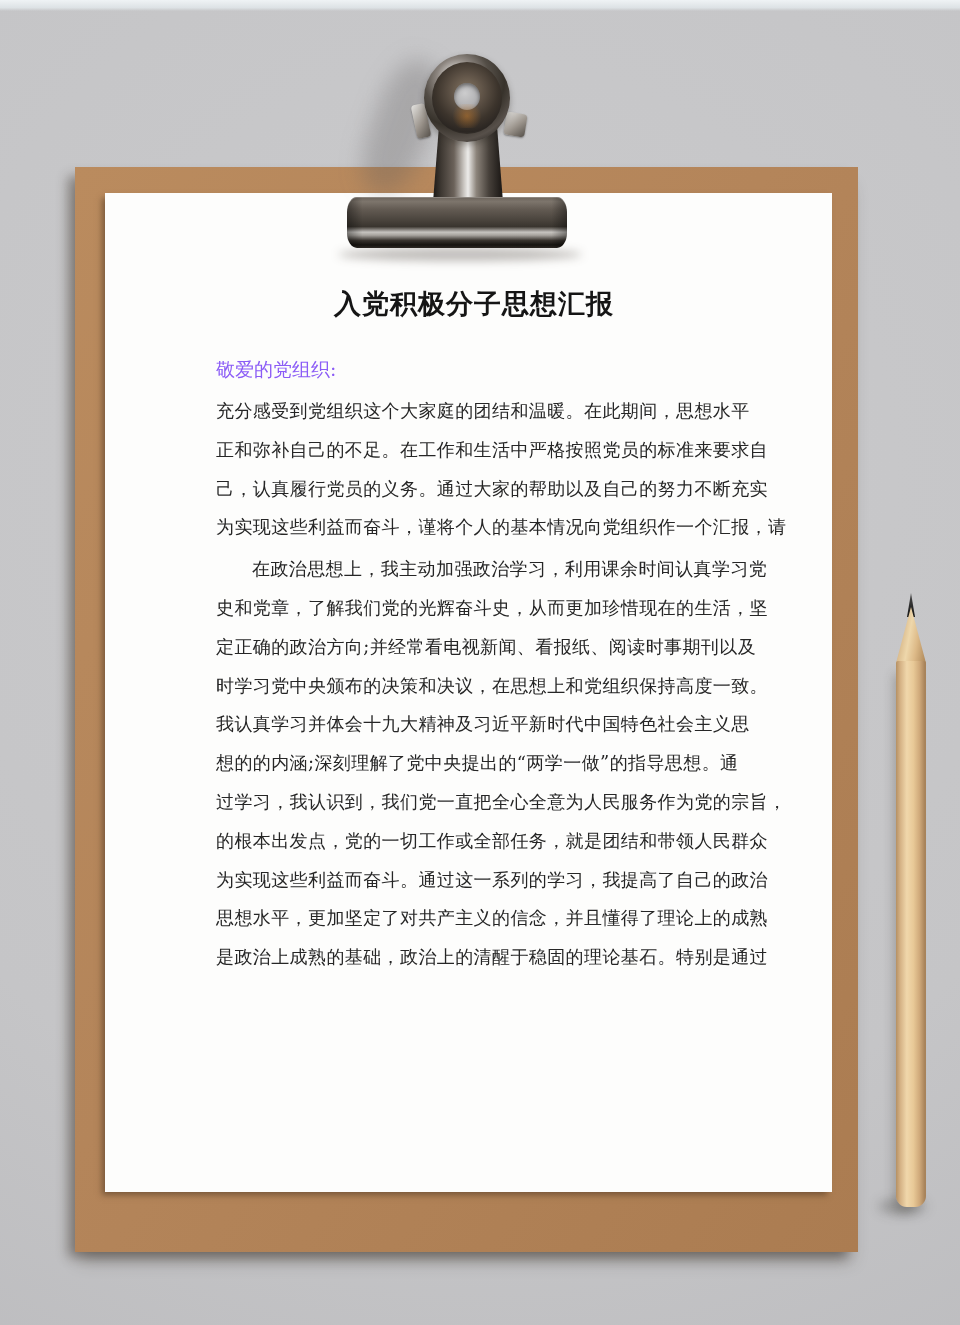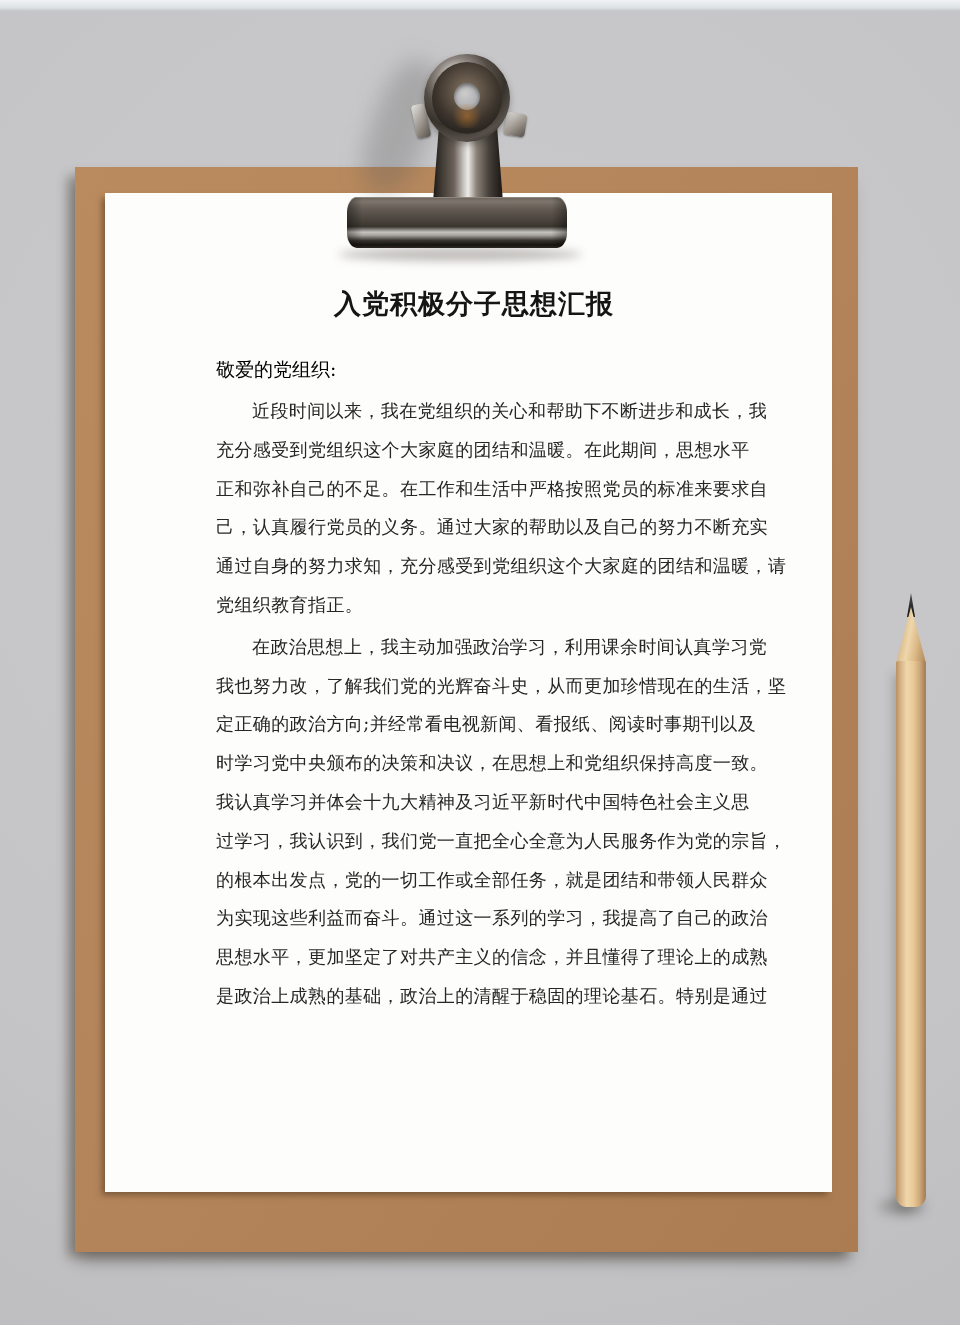--- a/index.html
+++ b/index.html
@@ -36,21 +36,21 @@
     position: absolute; inset: 0;
     padding: 95px 100px 8px 111px;
   }
   .doc-title {
     font-family: "DejaVu Sans", sans-serif;
     font-size: 27px; font-weight: 700; letter-spacing: 1px;
     color: #151515; text-align: center; line-height: 32px;
   }
   .salutation {
     margin-top: 30px;
-    font-size: 19px; color: #000000; line-height: 39px;
+    font-size: 19px; color: #8b5cf6; line-height: 39px;
   }
   .para { margin-top: 3px; }
   .doc-line {
     font-size: 18px; letter-spacing: 0.4px;
     color: #262626; line-height: 38.8px;
     white-space: nowrap;
   }
   .doc-line.indent { text-indent: 36px; }
 
   
@@ -139,33 +139,32 @@
 <div class="wall">
   <div class="wall-top-strip"></div>
 
   <div class="board">
     <div class="paper">
       <div class="paper-content">
         <div class="doc-title">入党积极分子思想汇报</div>
         <div class="salutation">敬爱的党组织:</div>
         <div id="doc-body">
             <div class="para">
-              <div class="doc-line indent">近段时间以来，我在党组织的关心和帮助下不断进步和成长，我</div>
               <div class="doc-line">充分感受到党组织这个大家庭的团结和温暖。在此期间，思想水平</div>
               <div class="doc-line">正和弥补自己的不足。在工作和生活中严格按照党员的标准来要求自</div>
               <div class="doc-line">己，认真履行党员的义务。通过大家的帮助以及自己的努力不断充实</div>
-              <div class="doc-line">通过自身的努力求知，充分感受到党组织这个大家庭的团结和温暖，请</div>
-              <div class="doc-line">党组织教育指正。</div>
+              <div class="doc-line">为实现这些利益而奋斗，谨将个人的基本情况向党组织作一个汇报，请</div>
             </div>
             <div class="para">
               <div class="doc-line indent">在政治思想上，我主动加强政治学习，利用课余时间认真学习党</div>
-              <div class="doc-line">我也努力改，了解我们党的光辉奋斗史，从而更加珍惜现在的生活，坚</div>
+              <div class="doc-line">史和党章，了解我们党的光辉奋斗史，从而更加珍惜现在的生活，坚</div>
               <div class="doc-line">定正确的政治方向;并经常看电视新闻、看报纸、阅读时事期刊以及</div>
               <div class="doc-line">时学习党中央颁布的决策和决议，在思想上和党组织保持高度一致。</div>
               <div class="doc-line">我认真学习并体会十九大精神及习近平新时代中国特色社会主义思</div>
+              <div class="doc-line">想的的内涵;深刻理解了党中央提出的“两学一做”的指导思想。通</div>
               <div class="doc-line">过学习，我认识到，我们党一直把全心全意为人民服务作为党的宗旨，</div>
               <div class="doc-line">的根本出发点，党的一切工作或全部任务，就是团结和带领人民群众</div>
               <div class="doc-line">为实现这些利益而奋斗。通过这一系列的学习，我提高了自己的政治</div>
               <div class="doc-line">思想水平，更加坚定了对共产主义的信念，并且懂得了理论上的成熟</div>
               <div class="doc-line">是政治上成熟的基础，政治上的清醒于稳固的理论基石。特别是通过</div>
             </div>
           </div>
       </div>
     </div>
   </div>

